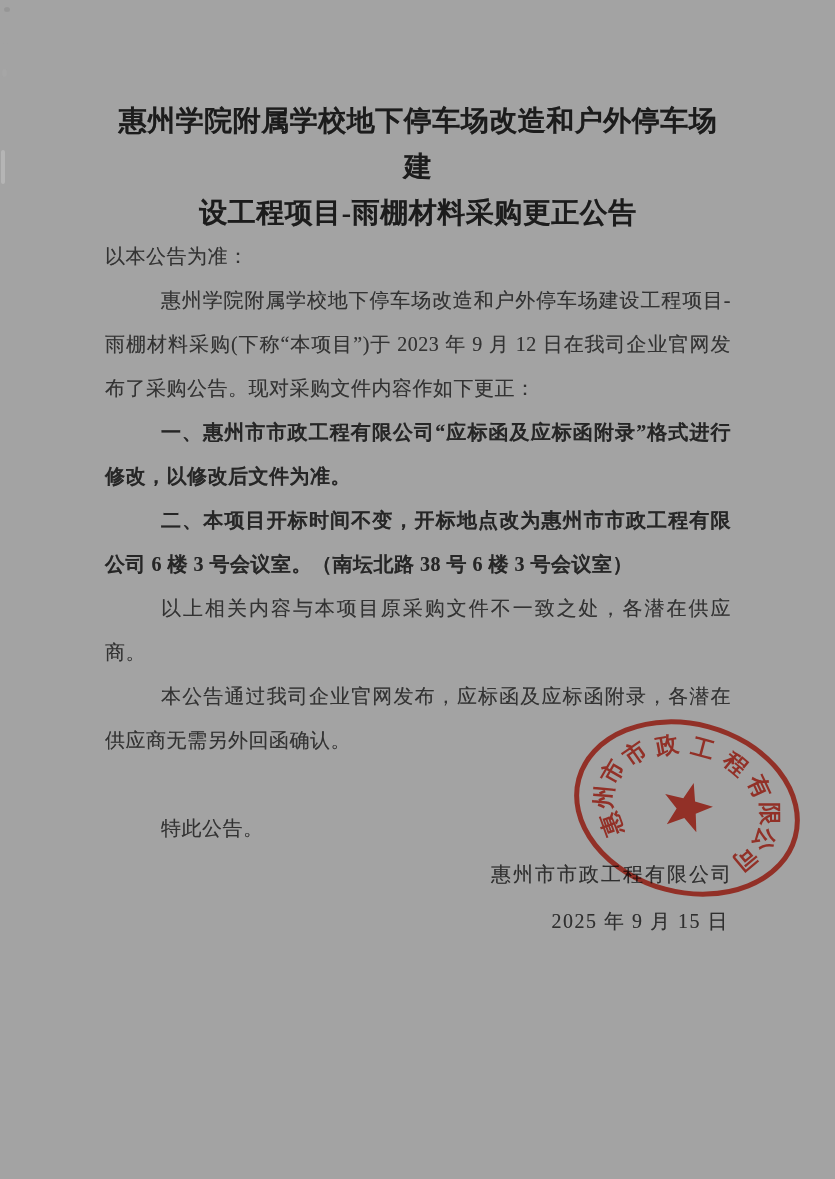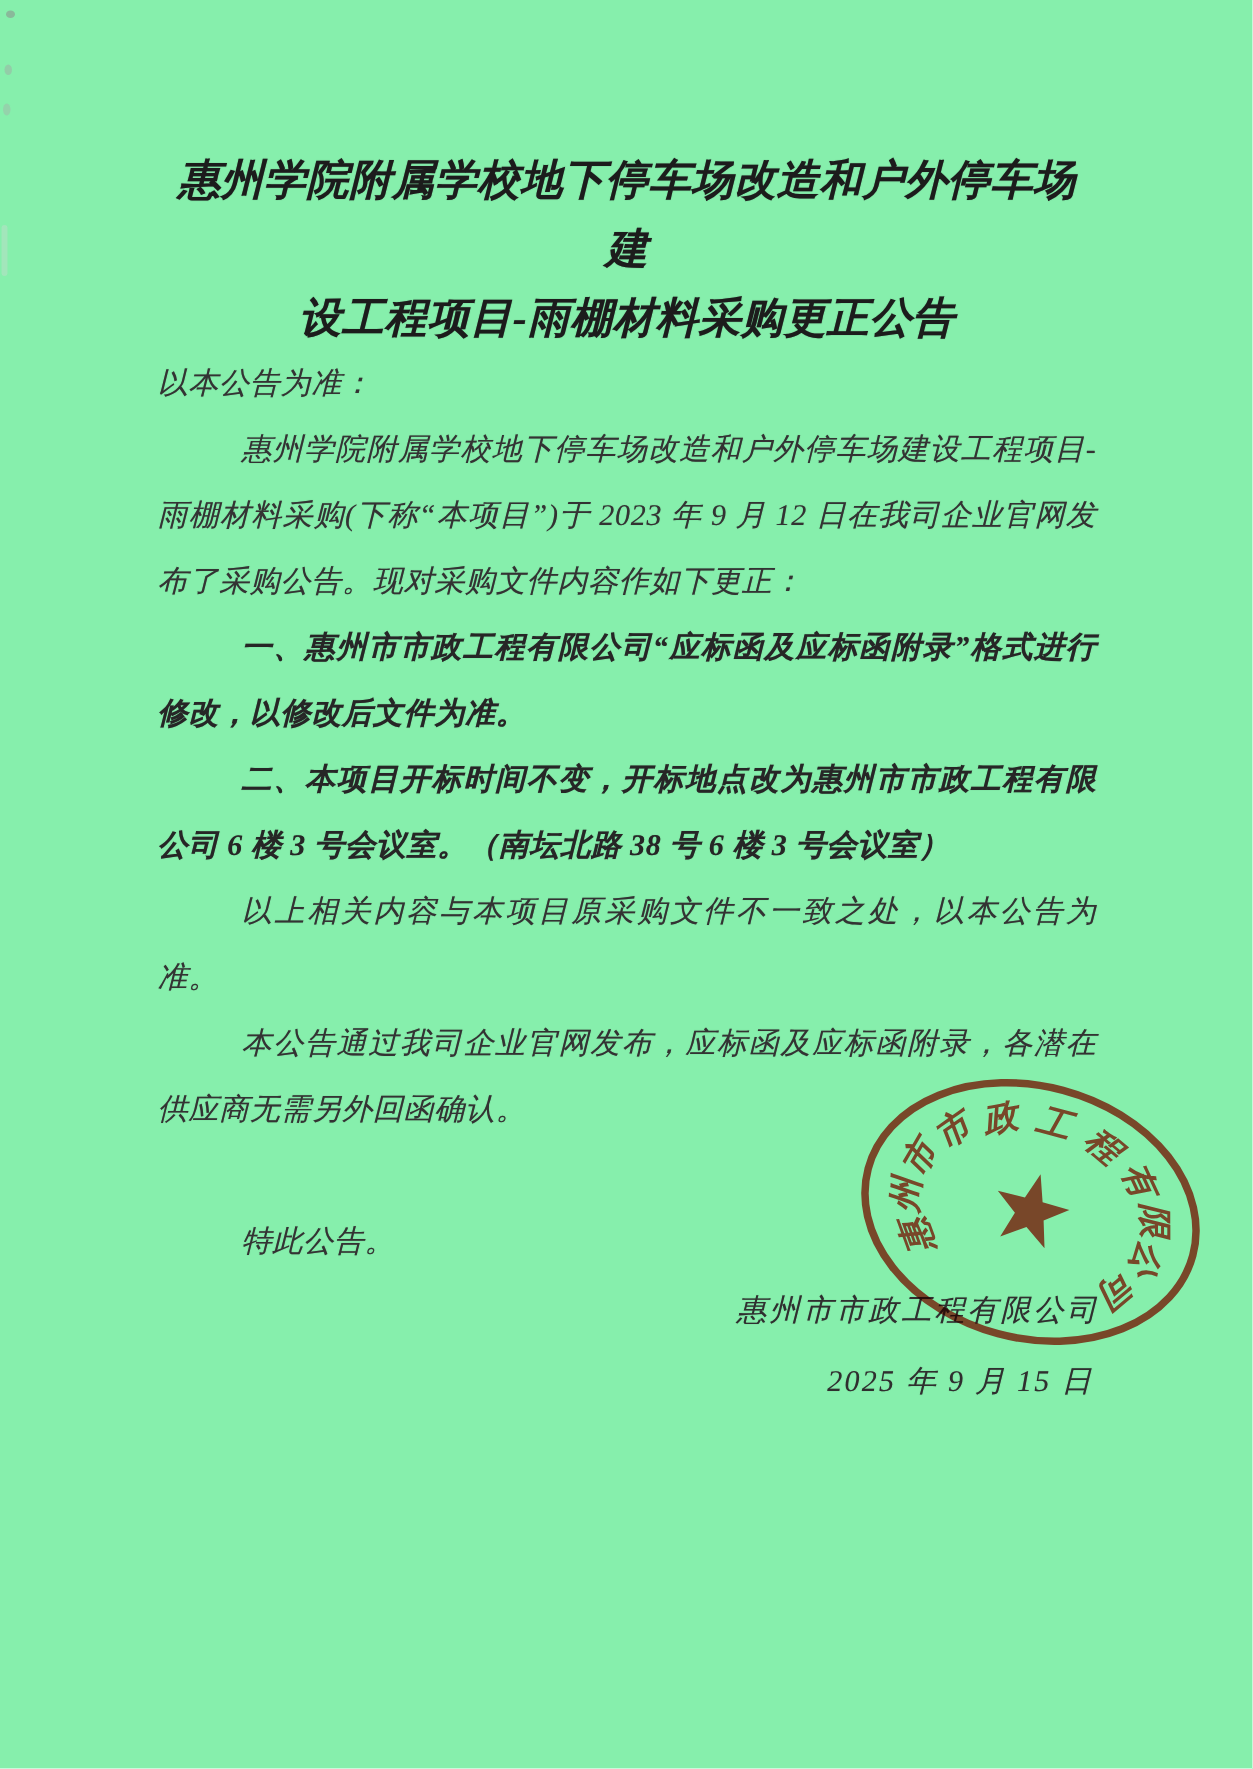--- a/index.html
+++ b/index.html
@@ -5,22 +5,21 @@
   html,body{margin:0;padding:0;}
   body{
     width:835px;height:1179px;
     background:#ffffff;
     font-family:"Liberation Serif","DejaVu Serif",serif;
     overflow:hidden;
   }
   .page{
     position:relative;
     width:835px;height:1179px;
-    background:#86efac;
-    font-style:italic;
+    background:#a3a3a3;
   }
   
   .speck{position:absolute;border-radius:50%;}
   .s1{left:4px;top:7px;width:6px;height:5px;background:#8d8d8d;opacity:.55;}
   .s2{left:3px;top:43px;width:5px;height:7px;background:#a5a5a5;opacity:.45;}
   .s3{left:2px;top:69px;width:5px;height:8px;background:#ababab;opacity:.4;}
   .s4{left:1px;top:150px;width:4px;height:34px;background:#d8d8d8;opacity:.35;border-radius:2px;}
 
   .doc{
     position:absolute;
@@ -102,21 +101,21 @@
     <div class="title">
       <div>惠州学院附属学校地下停车场改造和户外停车场建</div>
       <div>设工程项目-雨棚材料采购更正公告</div>
     </div>
 
     <div class="body">
       <p>以本公告为准：</p>
       <p class="indent">惠州学院附属学校地下停车场改造和户外停车场建设工程项目-雨棚材料采购(下称“本项目”)于 2023 年 9 月 12 日在我司企业官网发布了采购公告。现对采购文件内容作如下更正：</p>
       <p class="indent bold">一、惠州市市政工程有限公司“应标函及应标函附录”格式进行修改，以修改后文件为准。</p>
       <p class="indent bold">二、本项目开标时间不变，开标地点改为惠州市市政工程有限公司 6 楼 3 号会议室。（南坛北路 38 号 6 楼 3 号会议室）</p>
-      <p class="indent">以上相关内容与本项目原采购文件不一致之处，以本公告为准。</p>
+      <p class="indent">以上相关内容与本项目原采购文件不一致之处，各潜在供应商。</p>
       <p class="indent">本公告通过我司企业官网发布，应标函及应标函附录，各潜在供应商无需另外回函确认。</p>
       <p class="indent closing">特此公告。</p>
     </div>
 
     <div class="sig">
       <div class="company">惠州市市政工程有限公司</div>
       <div class="date">2025 年 9 月 15 日</div>
     </div>
 
   </div>

